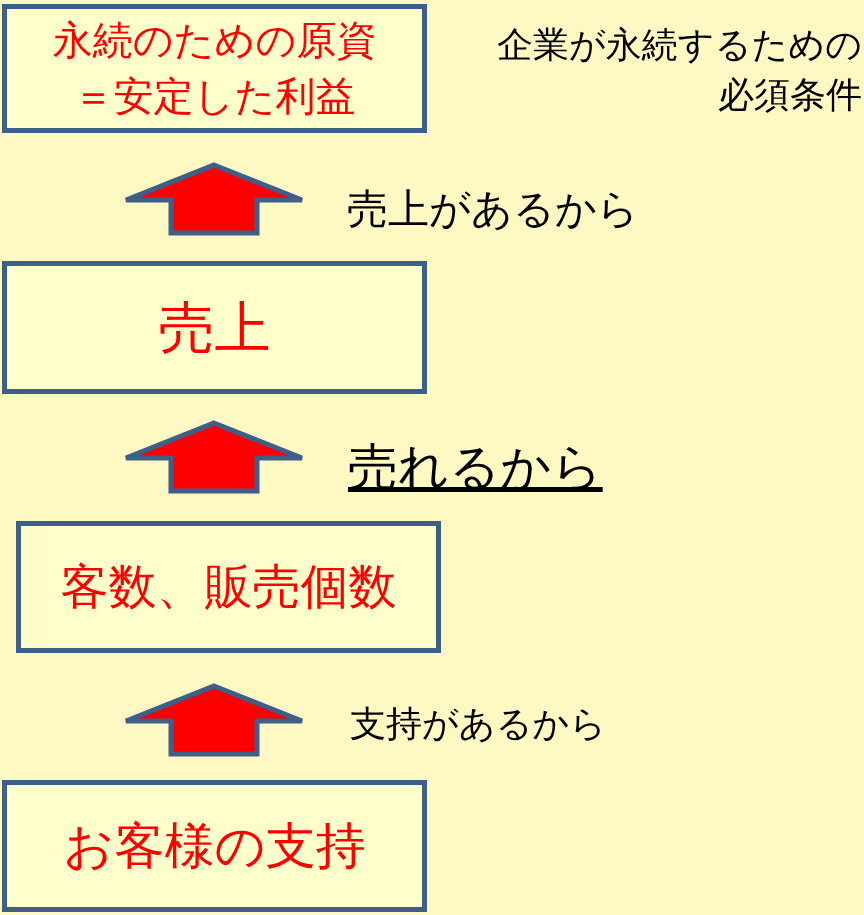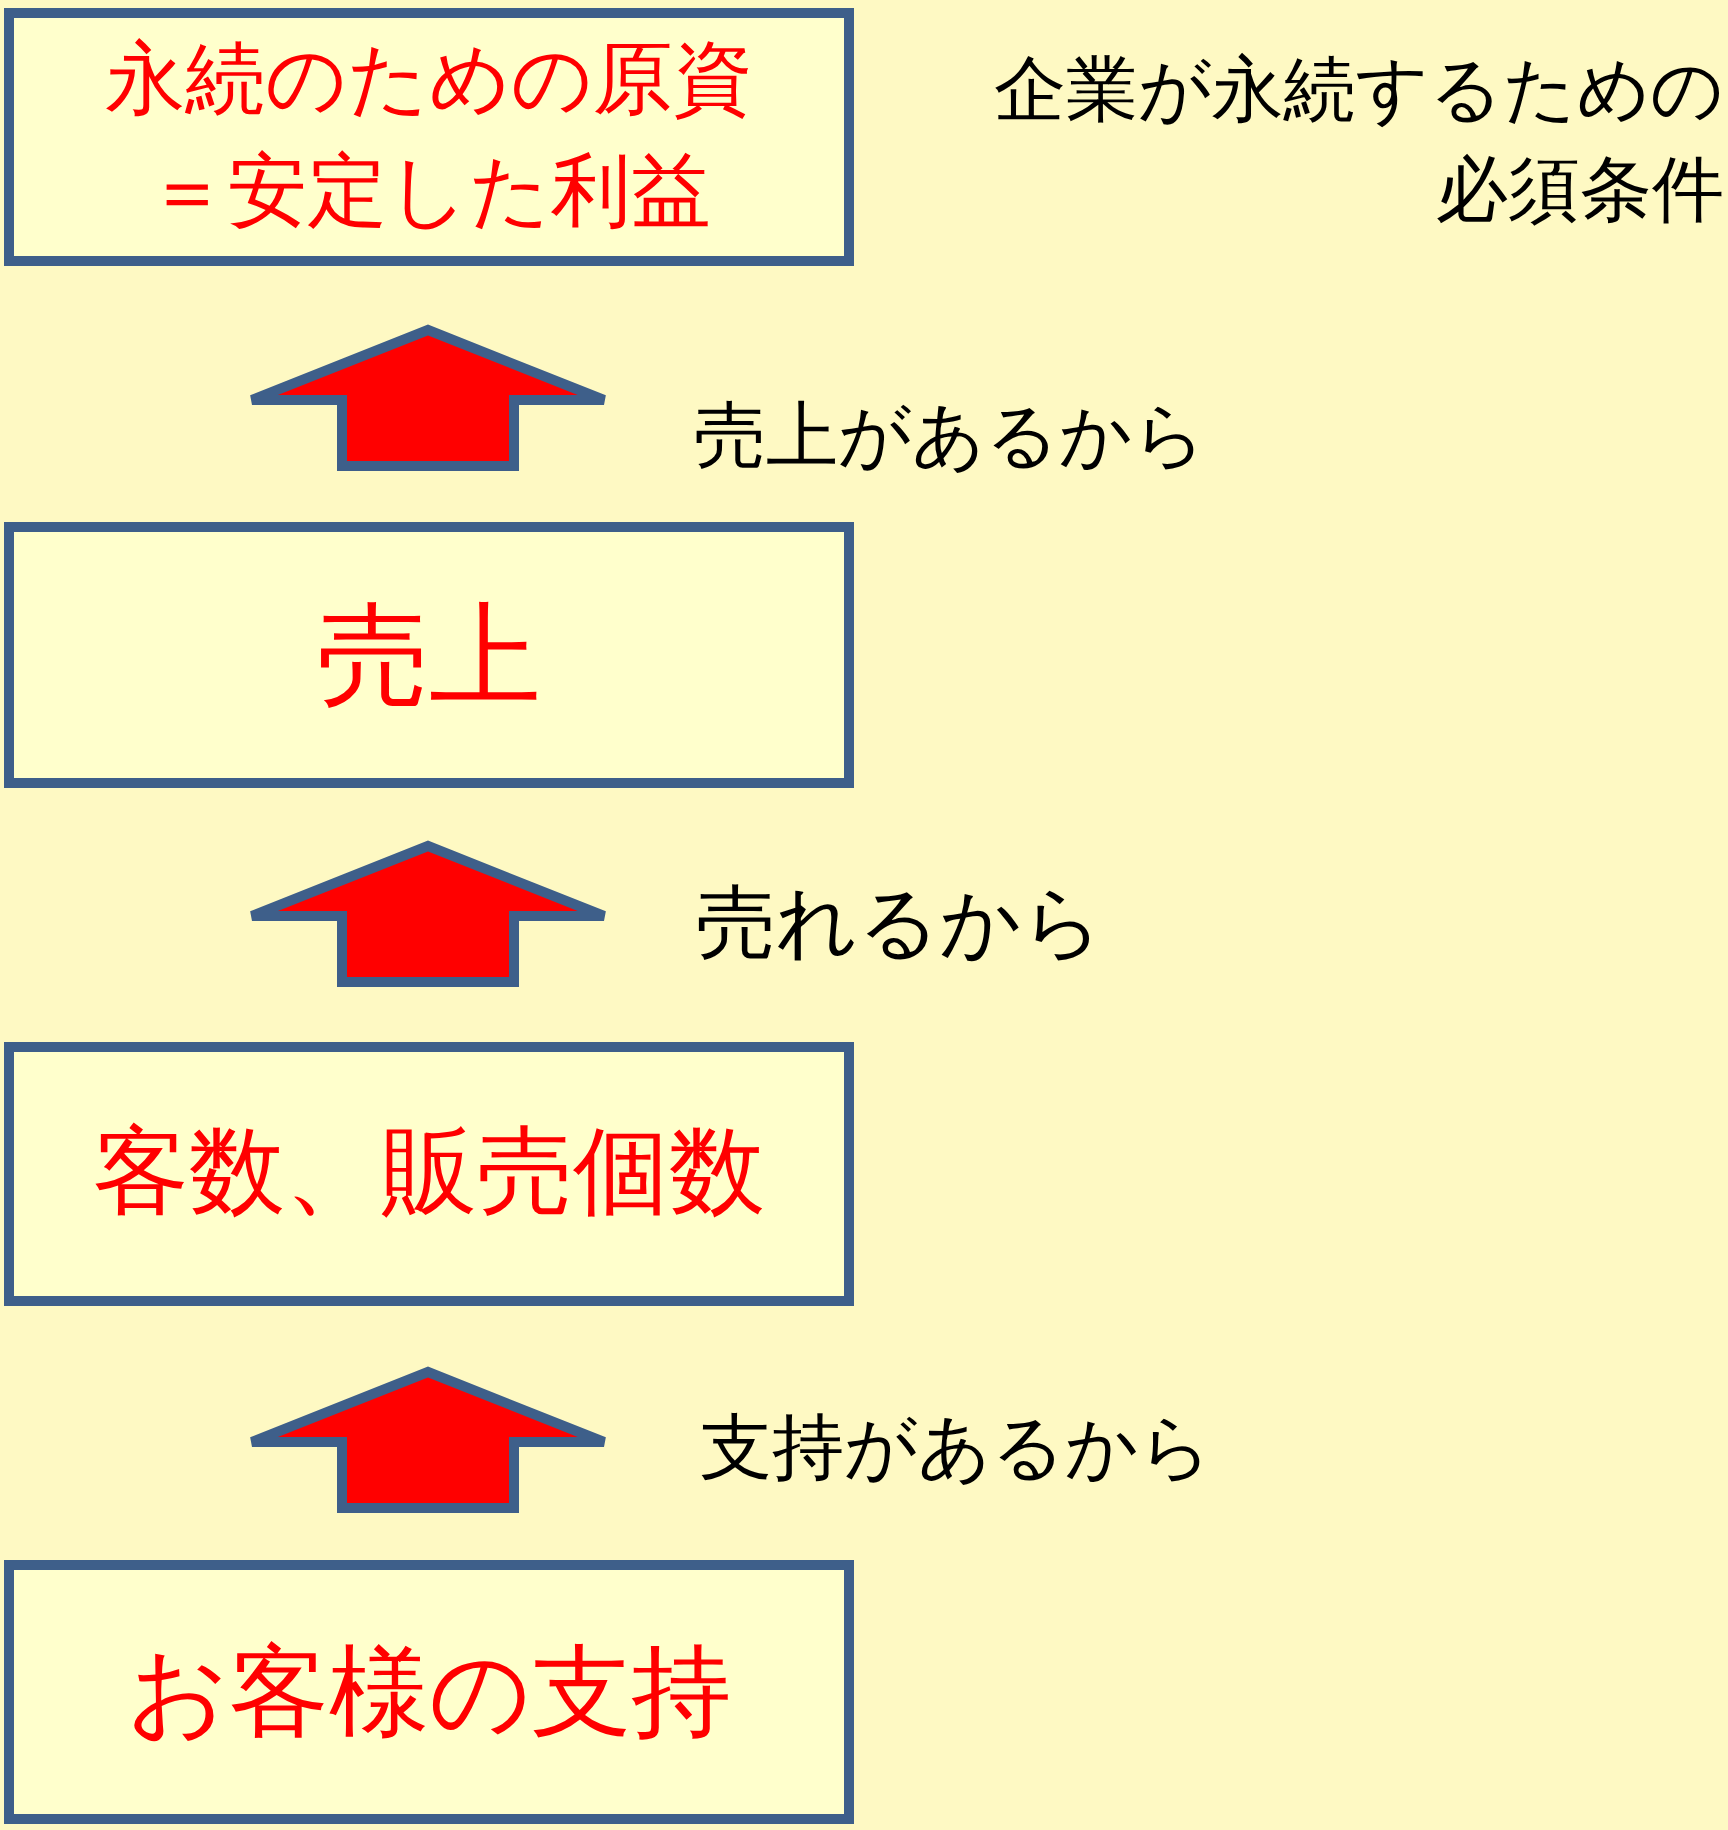--- a/index.html
+++ b/index.html
@@ -21,21 +21,21 @@
     border: 5px solid var(--box-border, #3E5F8A);
     color: var(--box-text, #FF0000);
     display: flex;
     align-items: center;
     justify-content: center;
     text-align: center;
     white-space: pre-line;
   }
   .box1 { top: 4px;   height: 129px; font-size: 40px; line-height: 1.38; }
   .box2 { top: 261px; height: 133px; font-size: 56px; line-height: 1.1; text-align: right; }
-  .box3 { top: 521px; height: 132px; font-size: 48px; line-height: 1.1; }
+  .box3 { top: 521px; height: 132px; font-size: 48px; line-height: 1.1; margin-left: 14px; }
   .box4 { top: 780px; height: 132px; font-size: 50px; line-height: 1.1; }
   .note {
     position: absolute;
     left: 438px;
     top: 20px;
     width: 424px;
     text-align: right;
     font-size: 36px;
     line-height: 1.38;
     color: var(--note-text, #000000);
@@ -49,22 +49,22 @@
   }
   .arrow svg { display: block; width: 100%; height: 100%; }
   .a1 { top: 162px; }
   .a2 { top: 420px; }
   .a3 { top: 683px; }
   .alabel {
     position: absolute;
     color: var(--note-text, #000000);
     white-space: nowrap;
   }
-  .l1 { left: 347px; top: 194px; font-size: 36px; }
-  .l2 { left: 348px; top: 434px; font-size: 40px; }
+  .l1 { left: 347px; top: 182px; font-size: 41px; }
+  .l2 { left: 348px; top: 434px; font-size: 50px; text-decoration: underline; }
   .l3 { left: 350px; top: 700px; font-size: 36px; }
 </style>
 </head>
 <body>
 
 <div class="canvas">
 
   <div class="box box1">永続のための原資
 ＝安定した利益</div>
 

